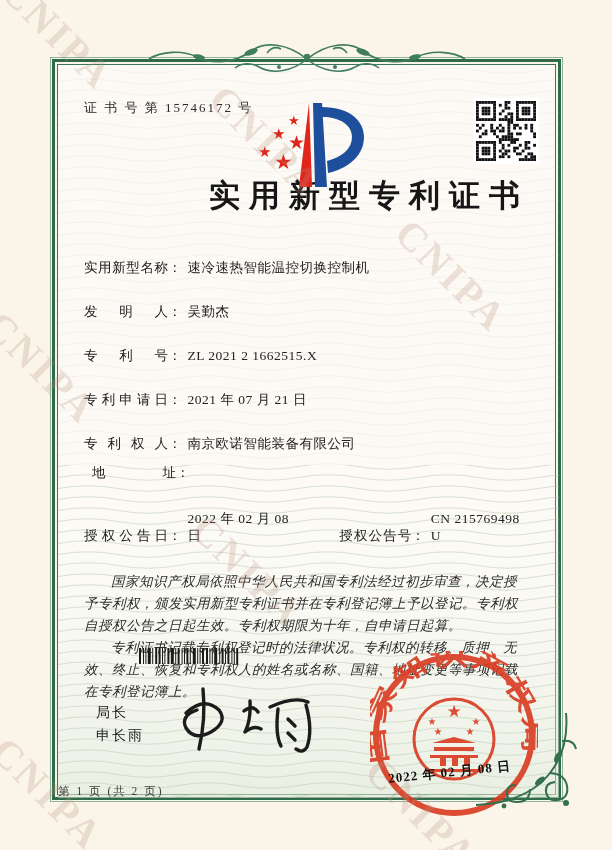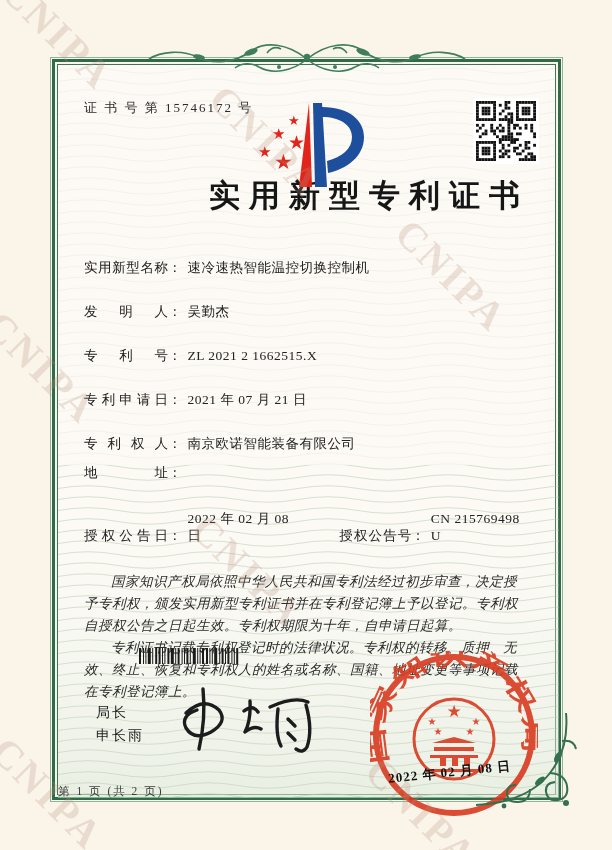--- a/index.html
+++ b/index.html
@@ -33,21 +33,21 @@
   .title{margin-top:58px;text-align:right;font-size:31px;font-weight:bold;
          letter-spacing:9px;color:#161616;}
 
   .fields{margin-top:42px;font-size:13.5px;}
   .frow{display:flex;align-items:flex-start;margin-bottom:27px;line-height:17px;}
   .flabel{display:inline-block;width:84px;text-align:justify;text-align-last:justify;
           -moz-text-align-last:justify;flex:0 0 84px;}
   .fcolon{flex:0 0 auto;margin-right:6px;}
   .fvalue{letter-spacing:0.5px;}
   .frow.tight{margin-bottom:12px;}
-  .frow.addr{margin-bottom:9px;}
+  .frow.addr{margin-bottom:9px;margin-left:8px;}
   .addr-val{width:368px;word-break:break-all;line-height:17px;}
   .grant-pair{display:flex;align-items:flex-end;margin-top:20px;}
   .grant-right{margin-left:38px;}
   .glabel{display:inline-block;width:72px;text-align:justify;text-align-last:justify;flex:0 0 72px;}
 
   .paras{margin-top:12px;font-size:13.5px;line-height:22px;color:#2a2a2a;
          font-style:italic;letter-spacing:0.5px;}
   .paras p{margin:0;text-indent:2em;}
 
   .barcode{position:absolute;left:81px;top:583px;}

